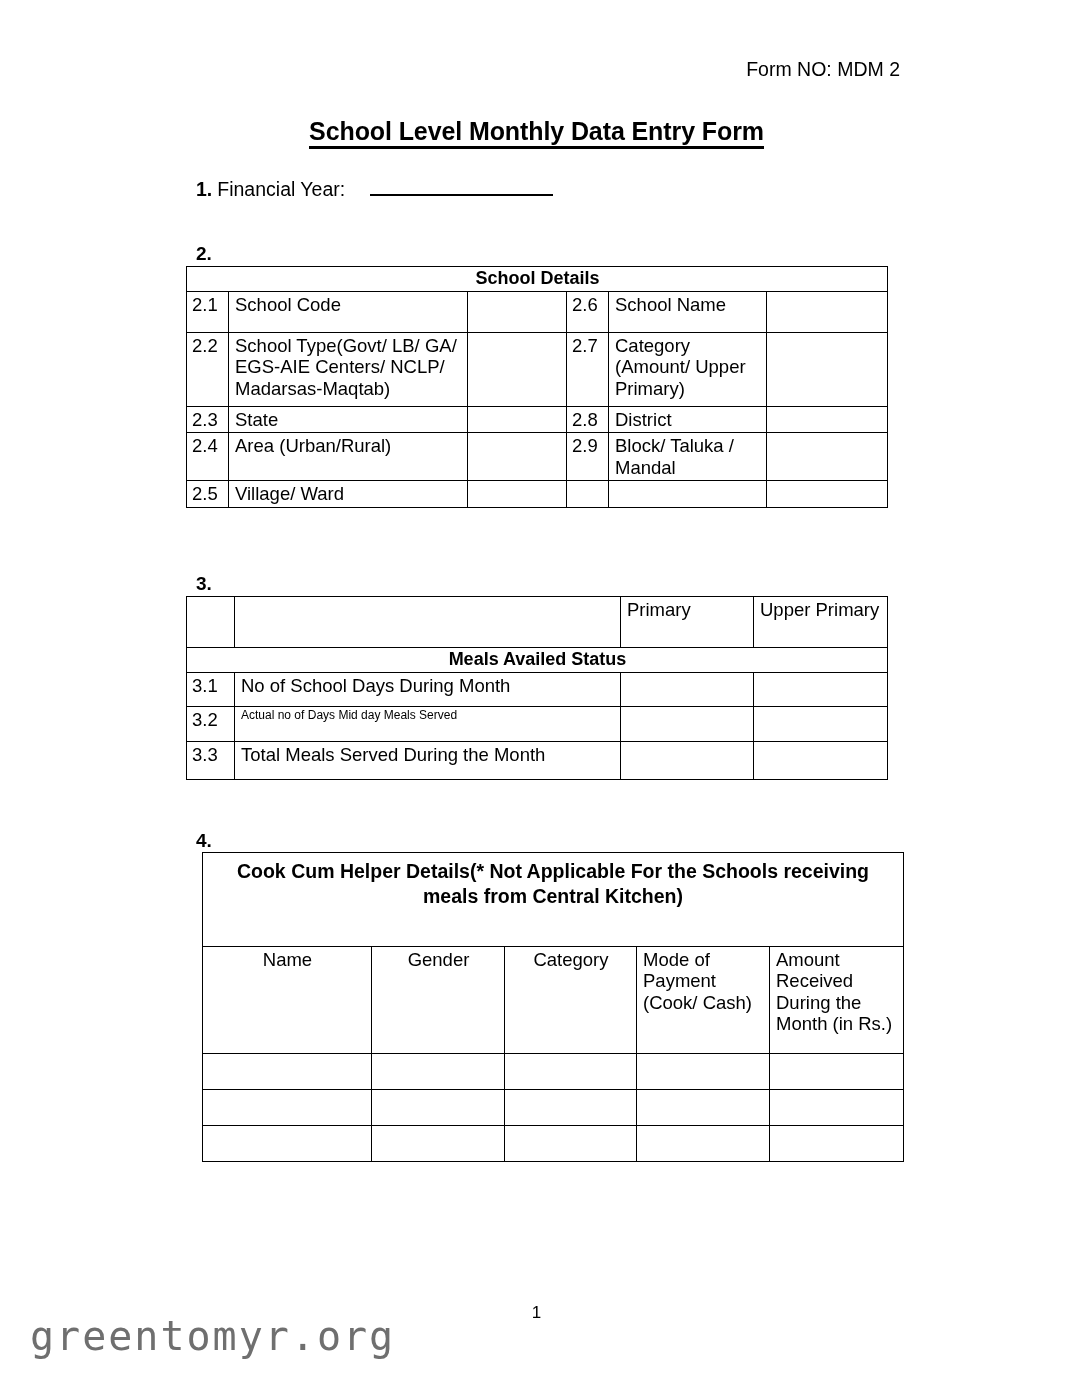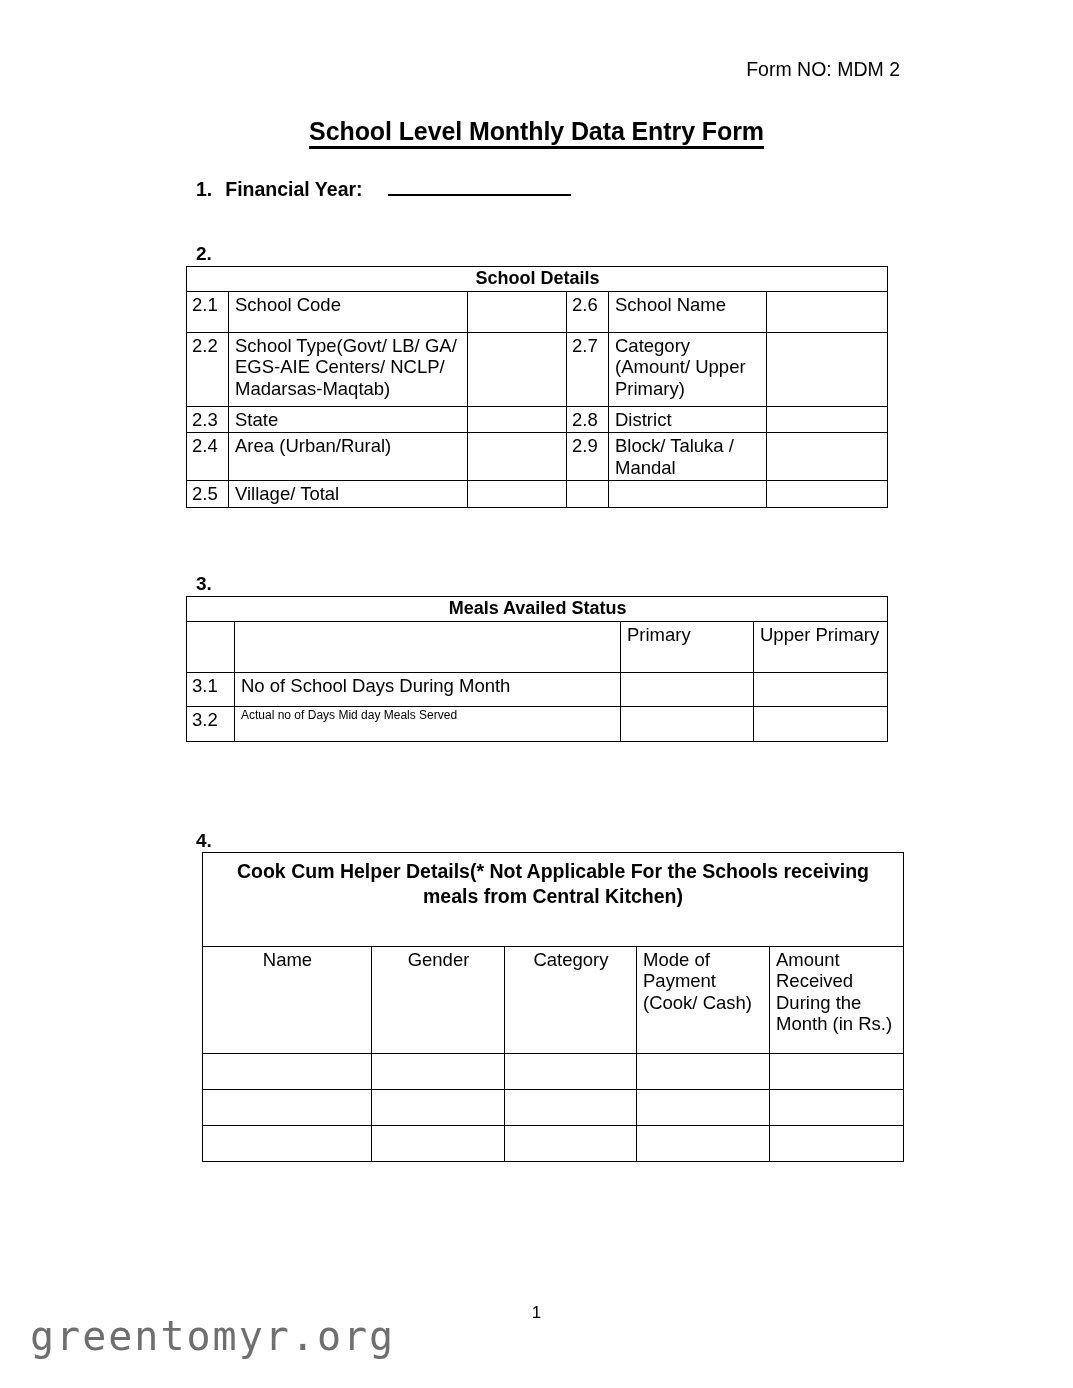--- a/index.html
+++ b/index.html
@@ -49,21 +49,21 @@
   .fy-line {
     position: absolute;
     top: 178px;
     left: 196px;
     font-size: 19.5px;
     display: flex;
     align-items: baseline;
     white-space: nowrap;
   }
   .fy-num { font-weight: bold; margin-right: 5px; }
-  .fy-label { font-weight: bold; margin-left: 8px; }
+  .fy-label { font-weight: normal; }
   .fy-blank {
     display: inline-block;
     width: 183px;
     margin-left: 25px;
     border-bottom: 2.5px solid #000;
     height: 14px;
   }
 
   
   .sec-num {
@@ -223,57 +223,63 @@
       <tr style="height:48px">
         <td class="num">2.4</td>
         <td>Area (Urban/Rural)</td>
         <td class="blank"></td>
         <td class="num">2.9</td>
         <td>Block/ Taluka / Mandal</td>
         <td class="blank"></td>
       </tr>
       <tr style="height:25px">
         <td class="num">2.5</td>
-        <td>Village/ Total</td>
+        <td>Village/ Ward</td>
         <td class="blank"></td>
         <td class="num blank"></td>
         <td class="blank"></td>
         <td class="blank"></td>
       </tr>
     </tbody>
   </table>
 
   <div class="sec-num" id="sec3-num">3.</div>
 
   <table class="frm" id="tbl-meals">
     <colgroup>
       <col style="width:48px">
       <col style="width:386px">
       <col style="width:133px">
       <col style="width:134px">
     </colgroup>
     <tbody>
+      <tr style="height:51px">
+        <td class="blank"></td>
+        <td class="blank"></td>
+        <td>Primary</td>
+        <td>Upper Primary</td>
+      </tr>
       <tr>
         <td class="bandhead" colspan="4">Meals Availed Status</td>
-      </tr>
-      <tr style="height:51px">
-        <td class="blank"></td>
-        <td class="blank"></td>
-        <td>Primary</td>
-        <td>Upper Primary</td>
       </tr>
       <tr style="height:34px">
         <td class="num">3.1</td>
         <td>No of School Days During Month</td>
         <td class="blank"></td>
         <td class="blank"></td>
       </tr>
       <tr style="height:35px">
         <td class="num">3.2</td>
         <td class="sm">Actual no of Days Mid day Meals Served</td>
+        <td class="blank"></td>
+        <td class="blank"></td>
+      </tr>
+      <tr style="height:38px">
+        <td class="num">3.3</td>
+        <td>Total Meals Served During the Month</td>
         <td class="blank"></td>
         <td class="blank"></td>
       </tr>
     </tbody>
   </table>
 
   <div class="sec-num" id="sec4-num">4.</div>
 
   <table class="frm" id="tbl-cook">
     <colgroup>

